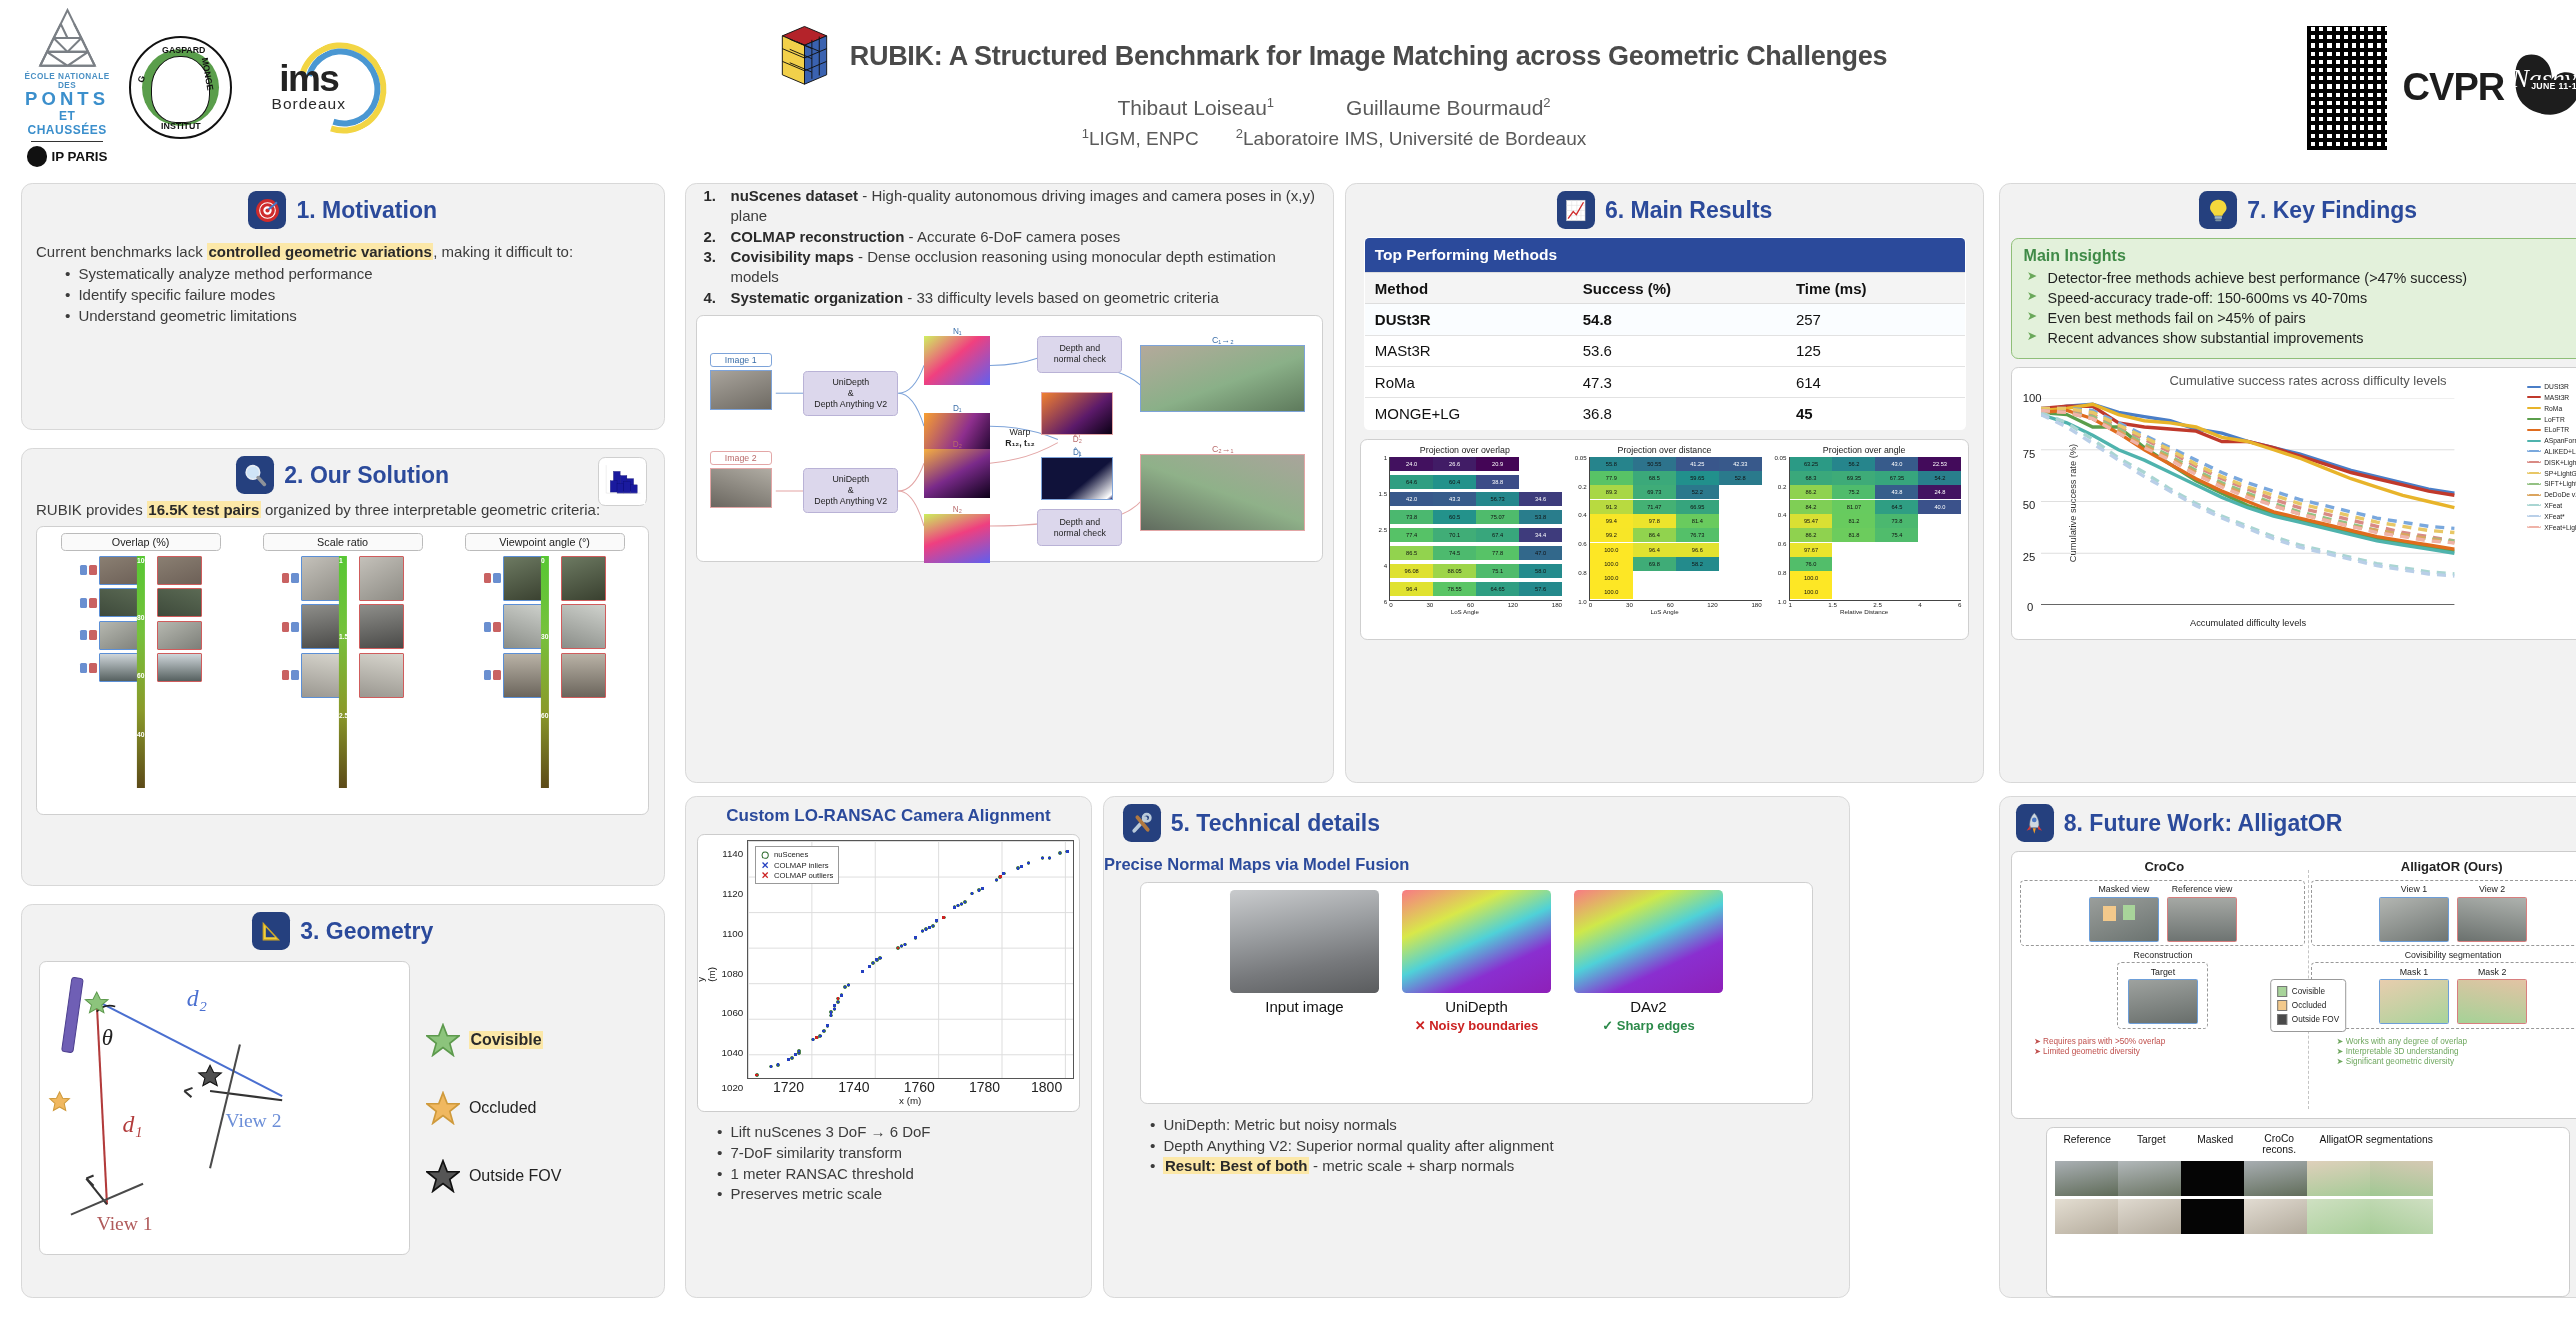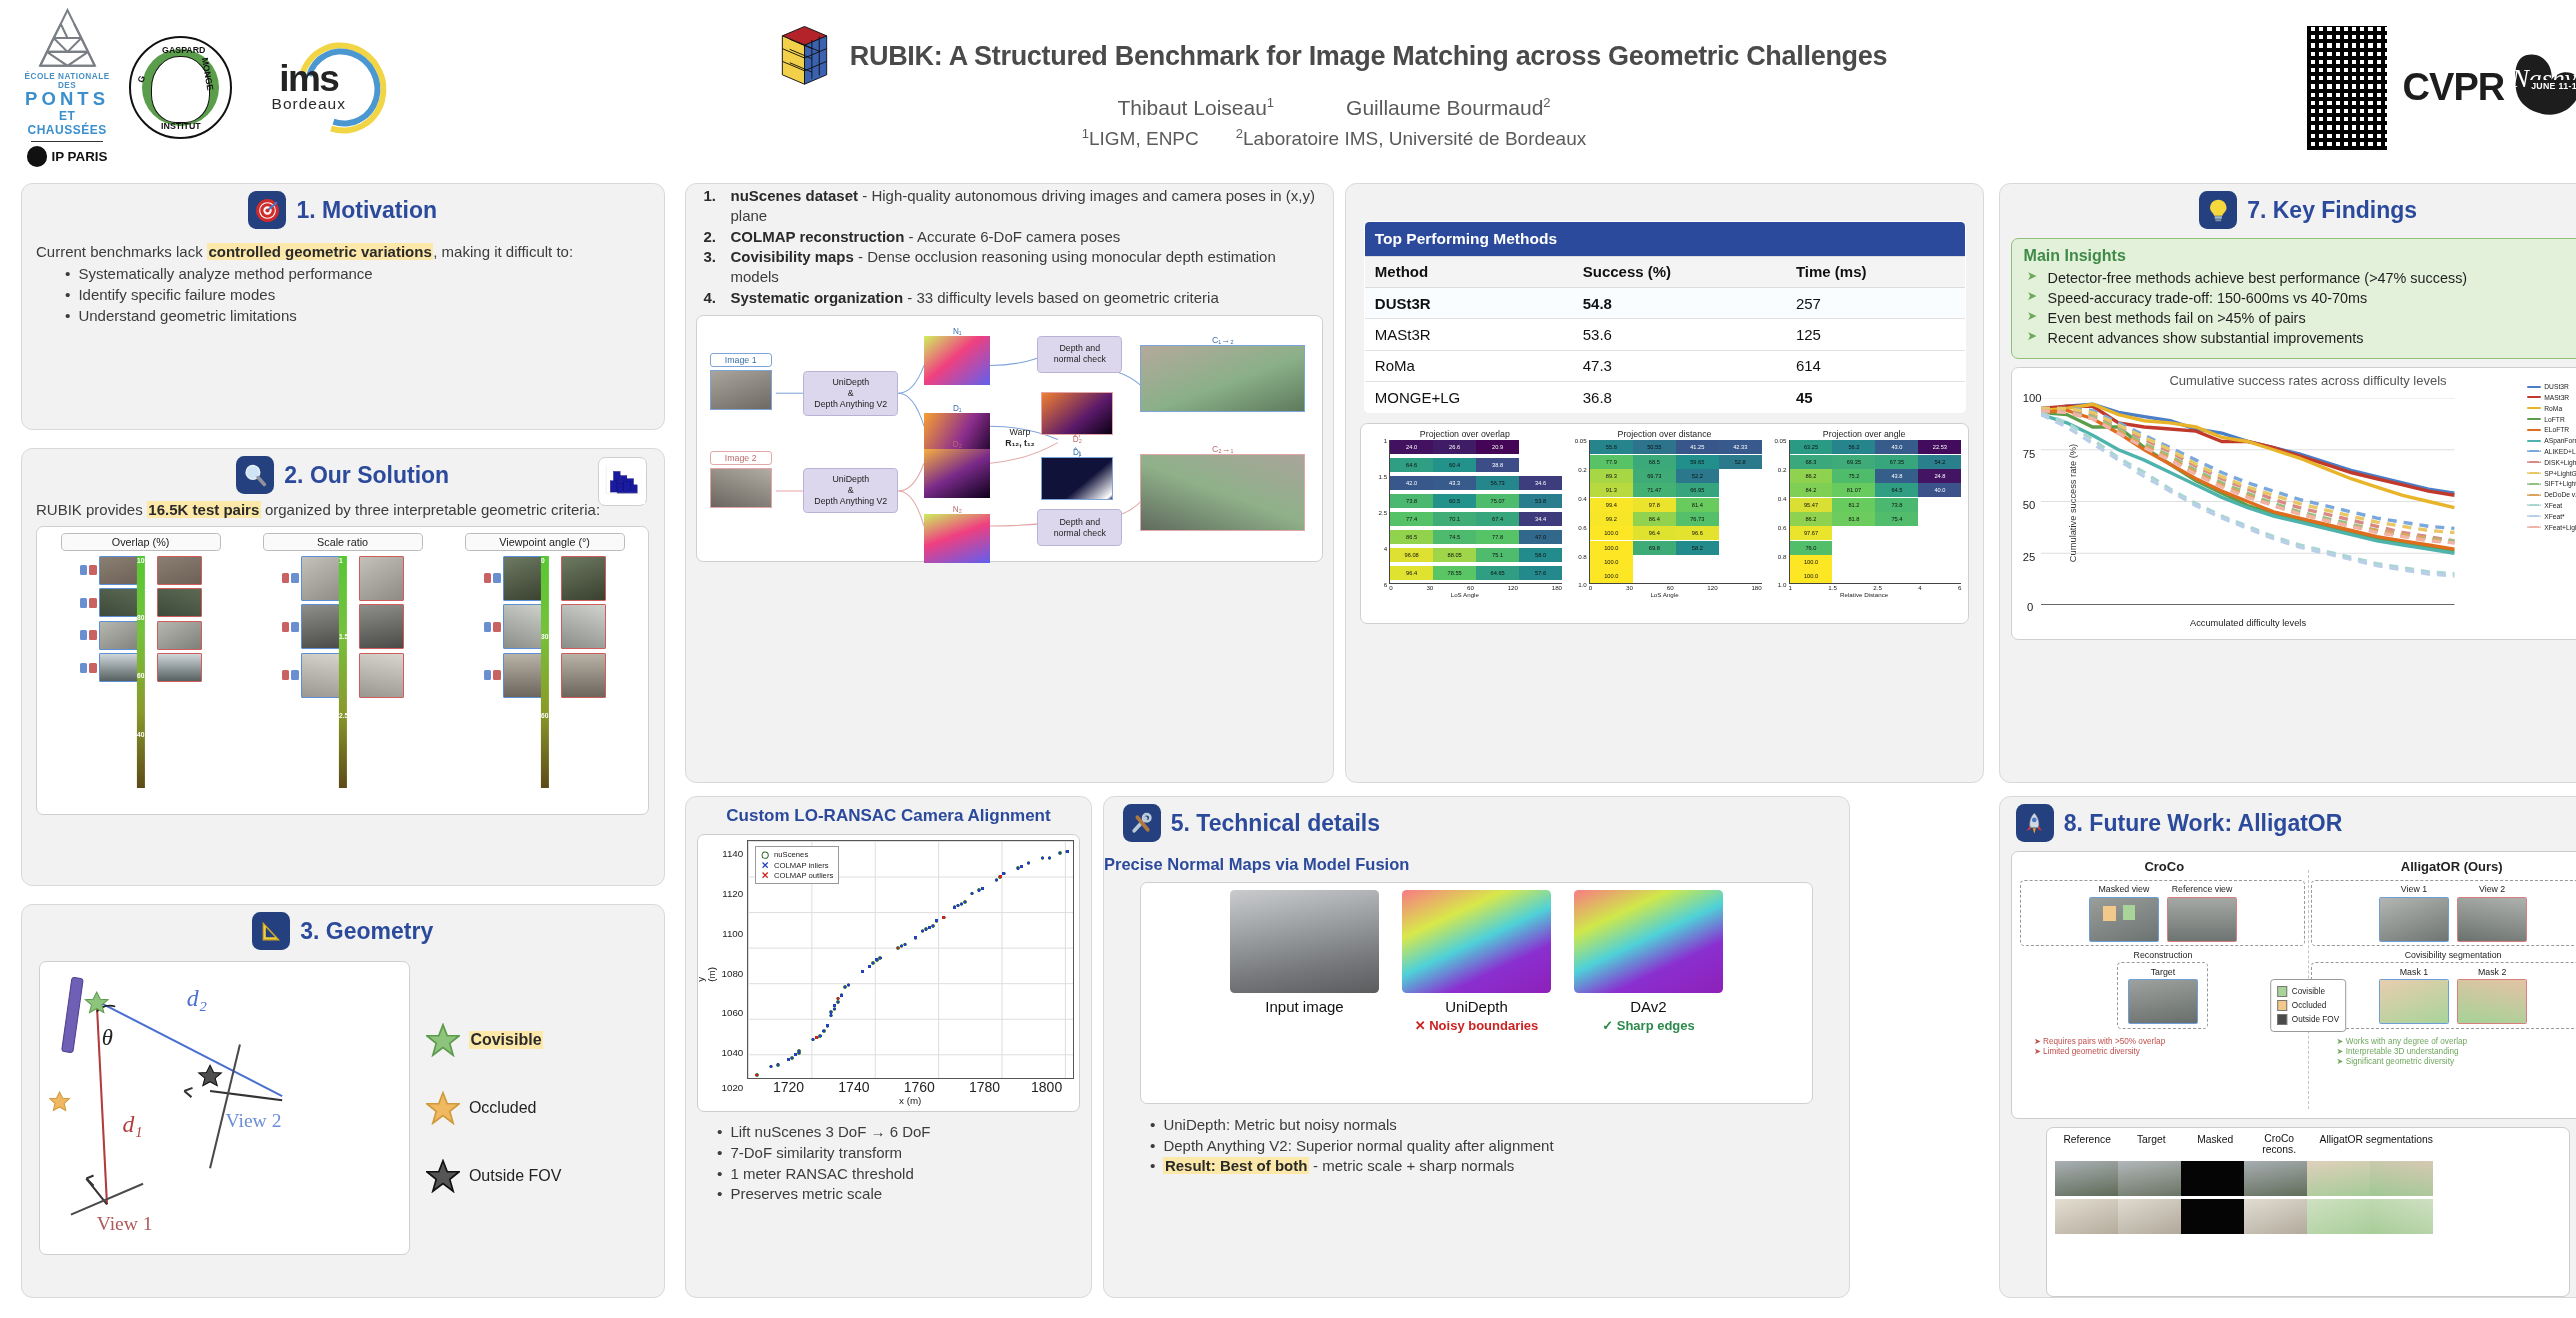--- a/index.html
+++ b/index.html
@@ -95,21 +95,21 @@
   .tb-red { border:1px solid #d05c5c; }
   .grad-bar { position:absolute; left:50%; transform:translateX(-50%); top:0; bottom:0; width:8.2px;
               background:linear-gradient(180deg,#57c733,#76c13c,#8a9a2a,#5c4a18); z-index:3; }
   .grad-bar span { position:absolute; left:0.5px; color:#fff; font-size:6.7px; font-weight:800; }
   .cam { width:7.7px; height:9.8px; border-radius:1.5px; }
   .cam.b { background:#6a8fd0; }
   .cam.r { background:#c96262; }
 
   
   table.res { width:100%; border-collapse:collapse; background:#fff; border-radius:5.2px; overflow:hidden;
-              border:0.5px solid #ccc;margin-top:32px; }
+              border:0.5px solid #ccc; }
   table.res th.grp { background:#2b4a9b; color:#fff; text-align:left; font-size:15.5px; padding:7.7px 10.3px; font-weight:800; }
   table.res th { background:#f4f4f4; font-size:15px; text-align:left; padding:6.7px 10.3px; font-weight:800; color:#111;
                  border-bottom:0.5px solid #ddd; }
   table.res td { font-size:15px; padding:6.7px 10.3px; color:#111; border-bottom:0.5px solid #e2e2e2; }
   table.res tr.top td { background:#fafdff; }
   .green { color:#3a8a55; font-weight:800; }
 
   
   .insights { background:#e3f1db; border:1px solid #8fbf78; border-radius:7.2px; padding:7.2px 11.3px 9.3px; }
   .insights h4 { font-size:16px; color:#3f8a47; margin-bottom:3.1px; }
@@ -795,20 +795,32 @@
     </div>
 
     <ul class="dots" style="margin-top:11.3px;margin-left:46px;">
       <li>UniDepth: Metric but noisy normals</li>
       <li>Depth Anything V2: Superior normal quality after alignment</li>
       <li><span class="hl">Result: Best of both</span><span> - metric scale + sharp normals</span></li>
     </ul>
   </div>
 
   <div class="panel" style="left:1345px; top:183px; width:639px; height:600px;">
+    <div class="panel-h">
+      <div class="ph-icon">
+        <svg width="21.6" height="25" viewBox="0 0 42 48">
+          <rect x="3" y="4" width="36" height="40" fill="#fff" stroke="#c8c8c8"></rect>
+          <g stroke="#ddd" stroke-width="1">
+            <path d="M3 14 H39 M3 24 H39 M3 34 H39 M13 4 V44 M23 4 V44 M31 4 V44"></path>
+          </g>
+          <path d="M6 40 L16 26 L22 32 L36 8" stroke="#cf2b2b" stroke-width="2.6" fill="none"></path>
+        </svg>
+      </div>
+      <div class="ph-title">6. Main Results</div>
+    </div>
 
     <div style="padding:5.2px 17.5px 0;">
       <table class="res">
         <thead>
           <tr>
               <th class="grp" colspan="3">Top Performing Methods</th>
             </tr>
           <tr>
             <th>Method</th>
             <th>Success (%)</th>

